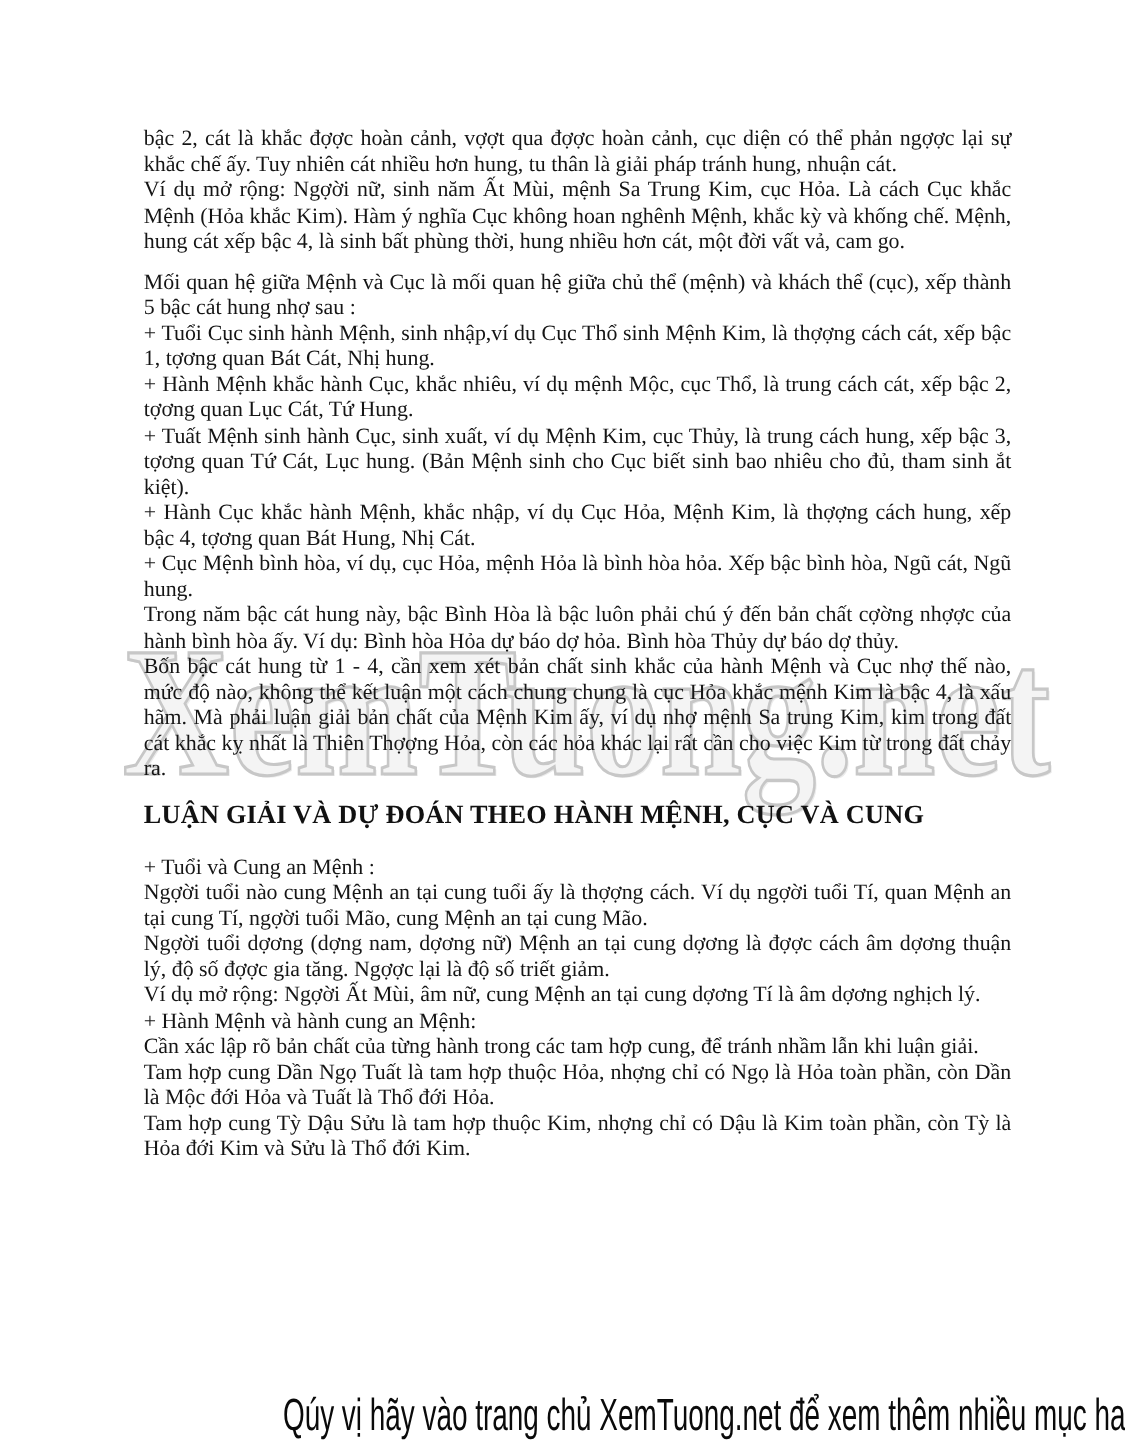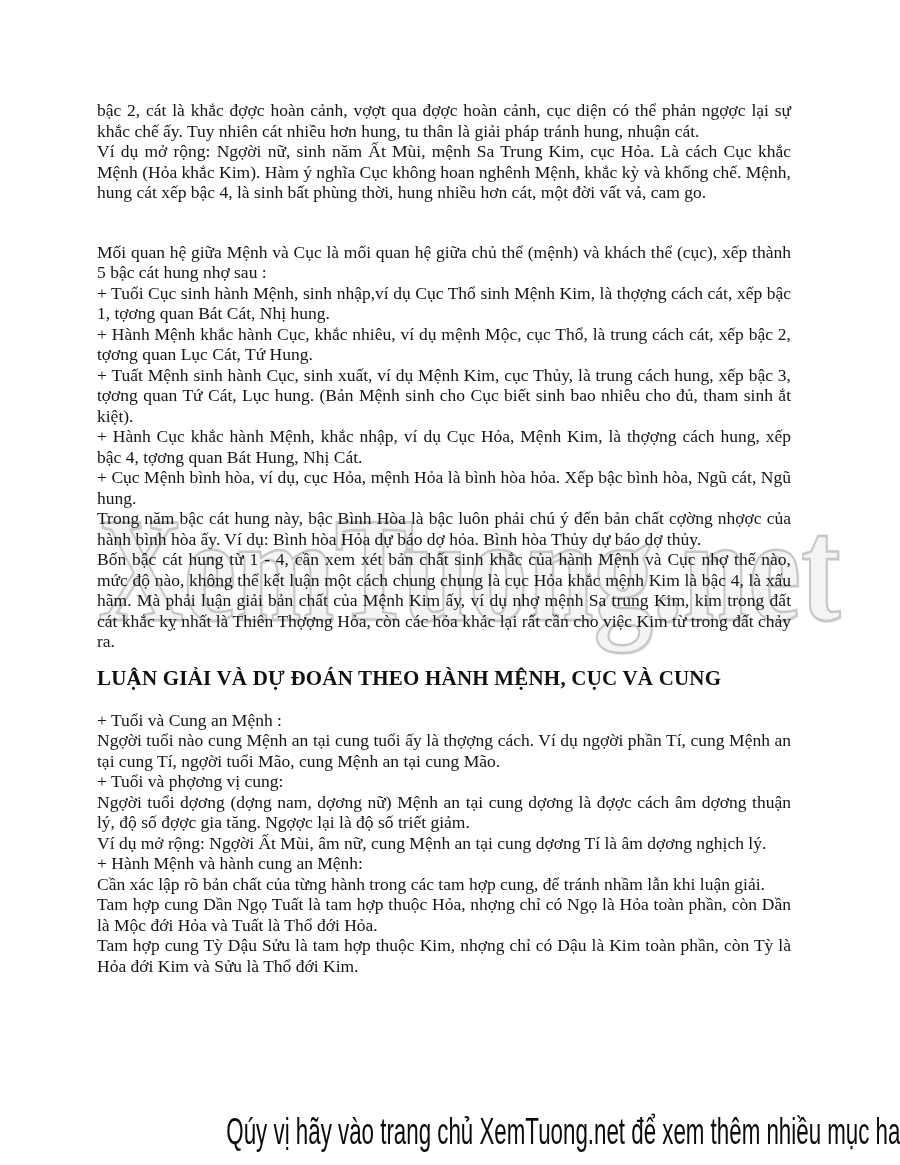--- a/index.html
+++ b/index.html
@@ -28,33 +28,33 @@
     white-space: nowrap;
     color: #f4f4f4;
     -webkit-text-stroke: 2.5px #c7c7c7;
     text-shadow: 2px 2px 0 rgba(195,195,195,0.35);
     transform: scaleX(0.80);
     transform-origin: left top;
     user-select: none;
   }
   .content {
     position: absolute;
-    left: 97px;
+    left: 115px;
     top: 100px;
     width: 694px;
     z-index: 1;
   }
   .para {
     margin: 0;
     font-size: 17.5px;
     line-height: 20.5px;
     text-align: justify;
     color: #151515;
   }
-  .para.gap { margin-top: 39px; }
+  .para.gap { margin-top: 12px; }
   .para.heading {
     font-size: 21px;
     line-height: 24px;
     font-weight: bold;
     letter-spacing: 0.2px;
     text-align: left;
     margin: 14px 0 20px 0;
     color: #111111;
   }
   .footer {
@@ -88,22 +88,21 @@
       <p class="para gap">Mối quan hệ giữa Mệnh và Cục là mối quan hệ giữa chủ thể (mệnh) và khách thể (cục), xếp thành 5 bậc cát hung nhợ sau :</p>
       <p class="para">+ Tuổi Cục sinh hành Mệnh, sinh nhập,ví dụ Cục Thổ sinh Mệnh Kim, là thợợng cách cát, xếp bậc 1, tợơng quan Bát Cát, Nhị hung.</p>
       <p class="para">+ Hành Mệnh khắc hành Cục, khắc nhiêu, ví dụ mệnh Mộc, cục Thổ, là trung cách cát, xếp bậc 2, tợơng quan Lục Cát, Tứ Hung.</p>
       <p class="para">+ Tuất Mệnh sinh hành Cục, sinh xuất, ví dụ Mệnh Kim, cục Thủy, là trung cách hung, xếp bậc 3, tợơng quan Tứ Cát, Lục hung. (Bản Mệnh sinh cho Cục biết sinh bao nhiêu cho đủ, tham sinh ắt kiệt).</p>
       <p class="para">+ Hành Cục khắc hành Mệnh, khắc nhập, ví dụ Cục Hỏa, Mệnh Kim, là thợợng cách hung, xếp bậc 4, tợơng quan Bát Hung, Nhị Cát.</p>
       <p class="para">+ Cục Mệnh bình hòa, ví dụ, cục Hỏa, mệnh Hỏa là bình hòa hỏa. Xếp bậc bình hòa, Ngũ cát, Ngũ hung.</p>
       <p class="para">Trong năm bậc cát hung này, bậc Bình Hòa là bậc luôn phải chú ý đến bản chất cợờng nhợợc của hành bình hòa ấy. Ví dụ: Bình hòa Hỏa dự báo dợ hỏa. Bình hòa Thủy dự báo dợ thủy.</p>
       <p class="para">Bốn bậc cát hung từ 1 - 4, cần xem xét bản chất sinh khắc của hành Mệnh và Cục nhợ thế nào, mức độ nào, không thể kết luận một cách chung chung là cục Hỏa khắc mệnh Kim là bậc 4, là xấu hãm. Mà phải luận giải bản chất của Mệnh Kim ấy, ví dụ nhợ mệnh Sa trung Kim, kim trong đất cát khắc kỵ nhất là Thiên Thợợng Hỏa, còn các hỏa khác lại rất cần cho việc Kim từ trong đất chảy ra.</p>
       <p class="para heading">LUẬN GIẢI VÀ DỰ ĐOÁN THEO HÀNH MỆNH, CỤC VÀ CUNG</p>
       <p class="para">+ Tuổi và Cung an Mệnh :</p>
-      <p class="para">Ngợời tuổi nào cung Mệnh an tại cung tuổi ấy là thợợng cách. Ví dụ ngợời phần Tí, cung Mệnh an tại cung Tí, ngợời tuổi Mão, cung Mệnh an tại cung Mão.</p>
-      <p class="para">+ Tuổi và phợơng vị cung:</p>
+      <p class="para">Ngợời tuổi nào cung Mệnh an tại cung tuổi ấy là thợợng cách. Ví dụ ngợời tuổi Tí, quan Mệnh an tại cung Tí, ngợời tuổi Mão, cung Mệnh an tại cung Mão.</p>
       <p class="para">Ngợời tuổi dợơng (dợng nam, dợơng nữ) Mệnh an tại cung dợơng là đợợc cách âm dợơng thuận lý, độ số đợợc gia tăng. Ngợợc lại là độ số triết giảm.</p>
       <p class="para">Ví dụ mở rộng: Ngợời Ất Mùi, âm nữ, cung Mệnh an tại cung dợơng Tí là âm dợơng nghịch lý.</p>
       <p class="para">+ Hành Mệnh và hành cung an Mệnh:</p>
       <p class="para">Cần xác lập rõ bản chất của từng hành trong các tam hợp cung, để tránh nhầm lẫn khi luận giải.</p>
       <p class="para">Tam hợp cung Dần Ngọ Tuất là tam hợp thuộc Hỏa, nhợng chỉ có Ngọ là Hỏa toàn phần, còn Dần là Mộc đới Hỏa và Tuất là Thổ đới Hỏa.</p>
       <p class="para">Tam hợp cung Tỳ Dậu Sửu là tam hợp thuộc Kim, nhợng chỉ có Dậu là Kim toàn phần, còn Tỳ là Hỏa đới Kim và Sửu là Thổ đới Kim.</p>
     </div>
 
   <div class="footer">
     <span class="footer-text">Qúy vị hãy vào trang chủ XemTuong.net để xem thêm nhiều mục hay khác</span>

